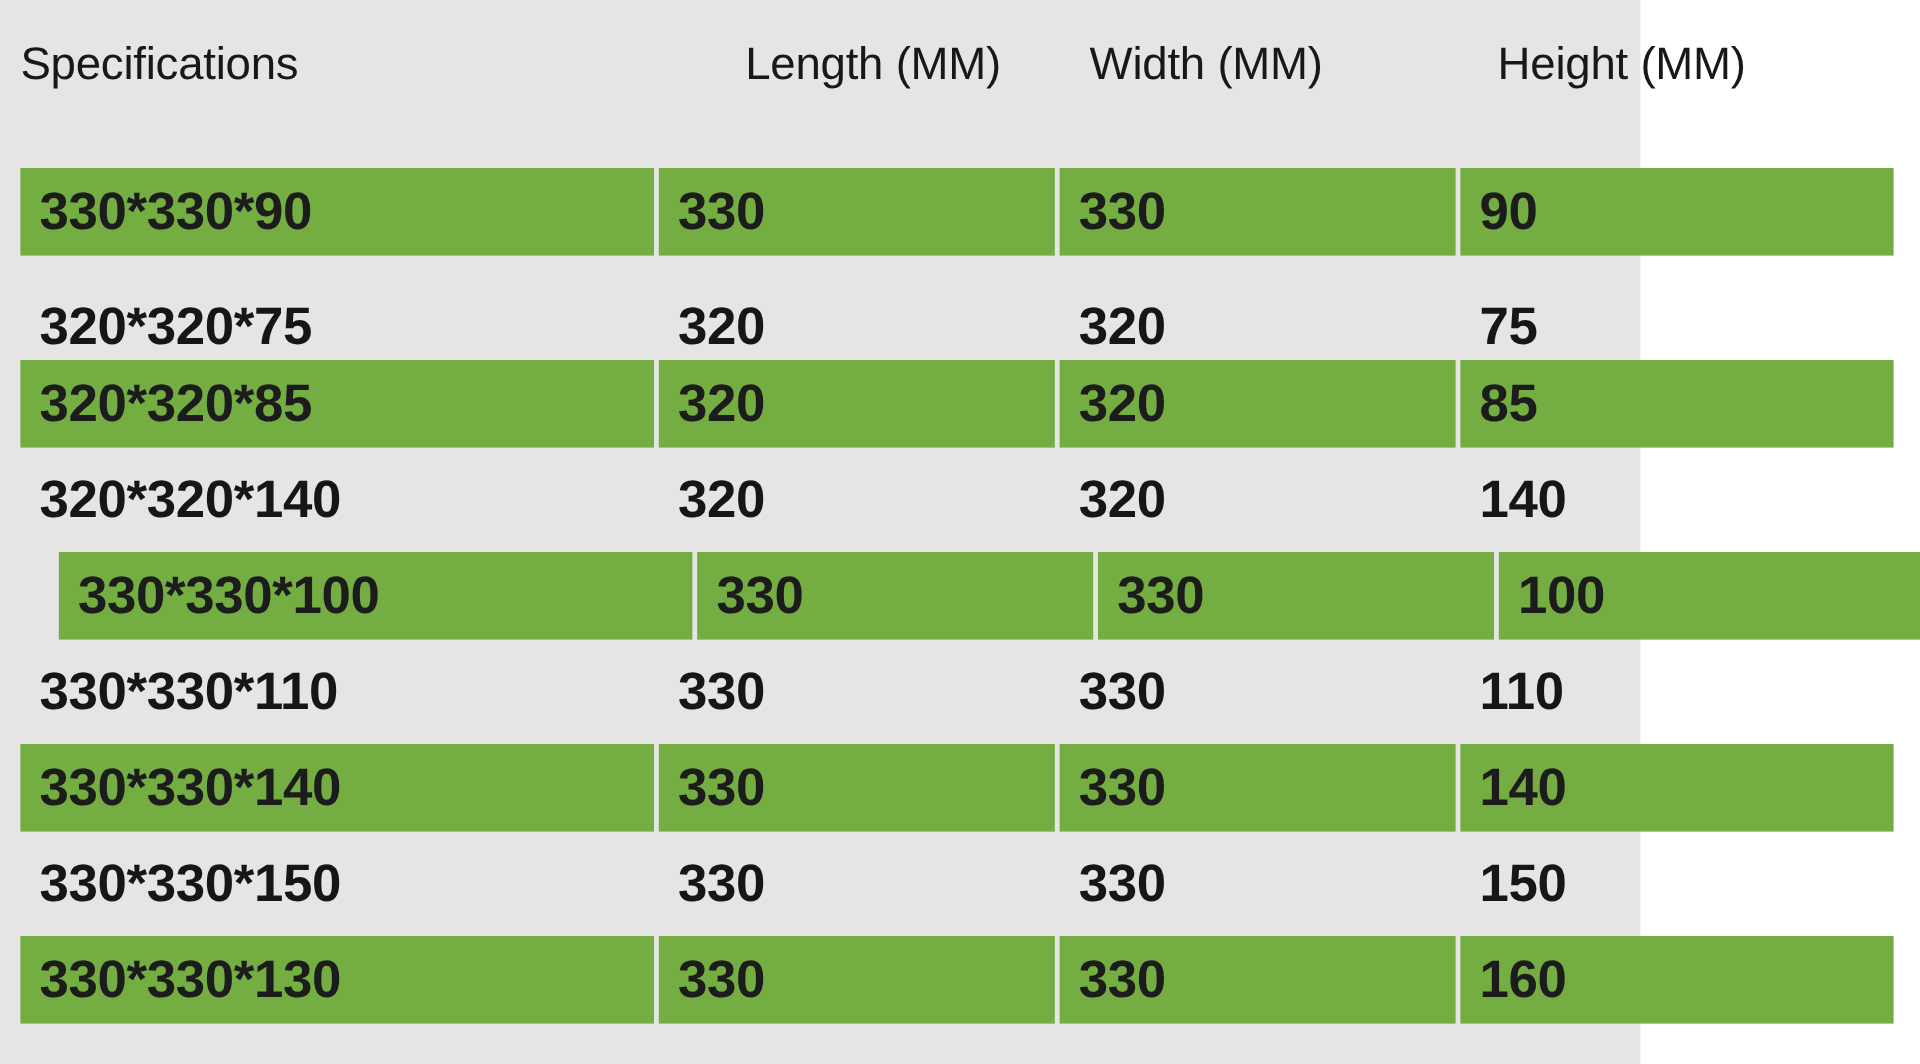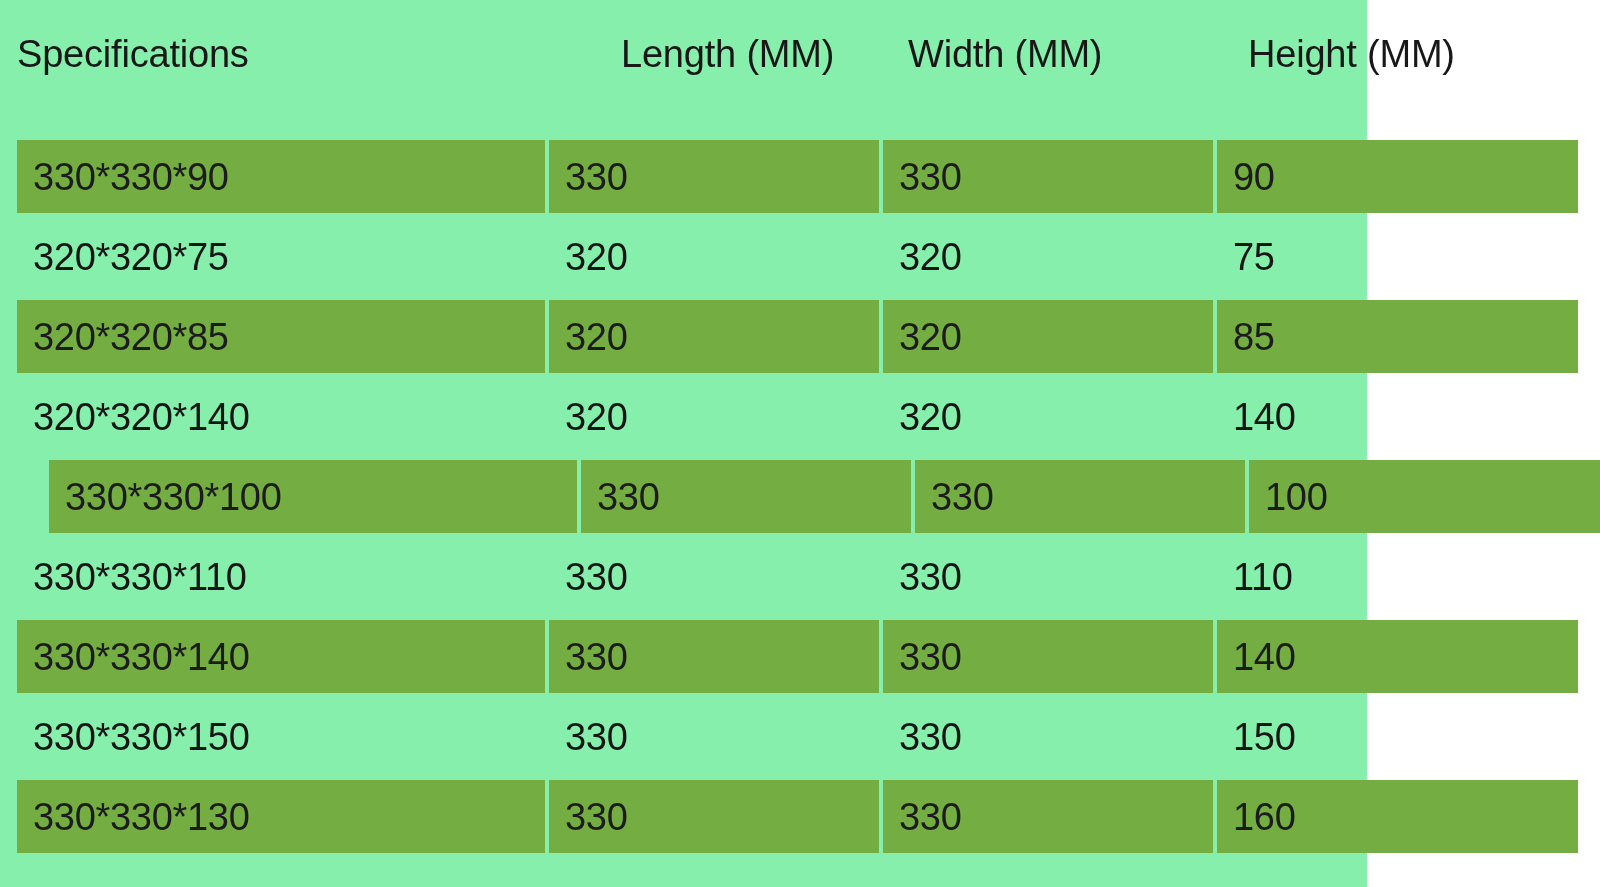--- a/index.html
+++ b/index.html
@@ -12,21 +12,21 @@
     height: 887px;
     overflow: hidden;
     font-family: "Liberation Sans", sans-serif;
     -webkit-font-smoothing: antialiased;
   }
 
   .spec-table {
     position: relative;
     width: 1367px;
     height: 887px;
-    background: #86efac;
+    background: #e5e5e5;
   }
 
   
   .header-row {
     position: absolute;
     left: 0;
     top: 0;
     width: 1600px;
     height: 118px;
   }
@@ -53,40 +53,40 @@
     width: 1600px;
     height: 769px;
   }
   .data-row {
     position: absolute;
     left: 0;
     width: 1600px;
     height: 80px;
   }
   .data-row.r0 { top: 0px;   }
-  .data-row.r1 { top: 80px; text-align: center;  }
+  .data-row.r1 { top: 96px; text-align: center;  }
   .data-row.r2 { top: 160px; }
   .data-row.r3 { top: 240px; }
   .data-row.r4 { top: 320px; margin-left: 32px; }
   .data-row.r5 { top: 400px; }
   .data-row.r6 { top: 480px; }
   .data-row.r7 { top: 560px; }
   .data-row.r8 { top: 640px; }
 
   .data-cell {
     position: absolute;
     top: 22px;
     height: 73px;
     box-sizing: border-box;
     display: flex;
     align-items: center;
     padding-left: 16px;
-    font-size: 38px;
+    font-size: 44px;
     line-height: 40px;
-    font-weight: 400;
+    font-weight: 700;
     color: #1c1c1c;
     letter-spacing: -0.3px;
     white-space: nowrap;
   }
 
   
   .dc-0 { left: 17px;   width: 528px; }
   .dc-1 { left: 549px;  width: 330px; }
   .dc-2 { left: 883px;  width: 330px; }
   .dc-3 { left: 1217px; width: 361px; }

